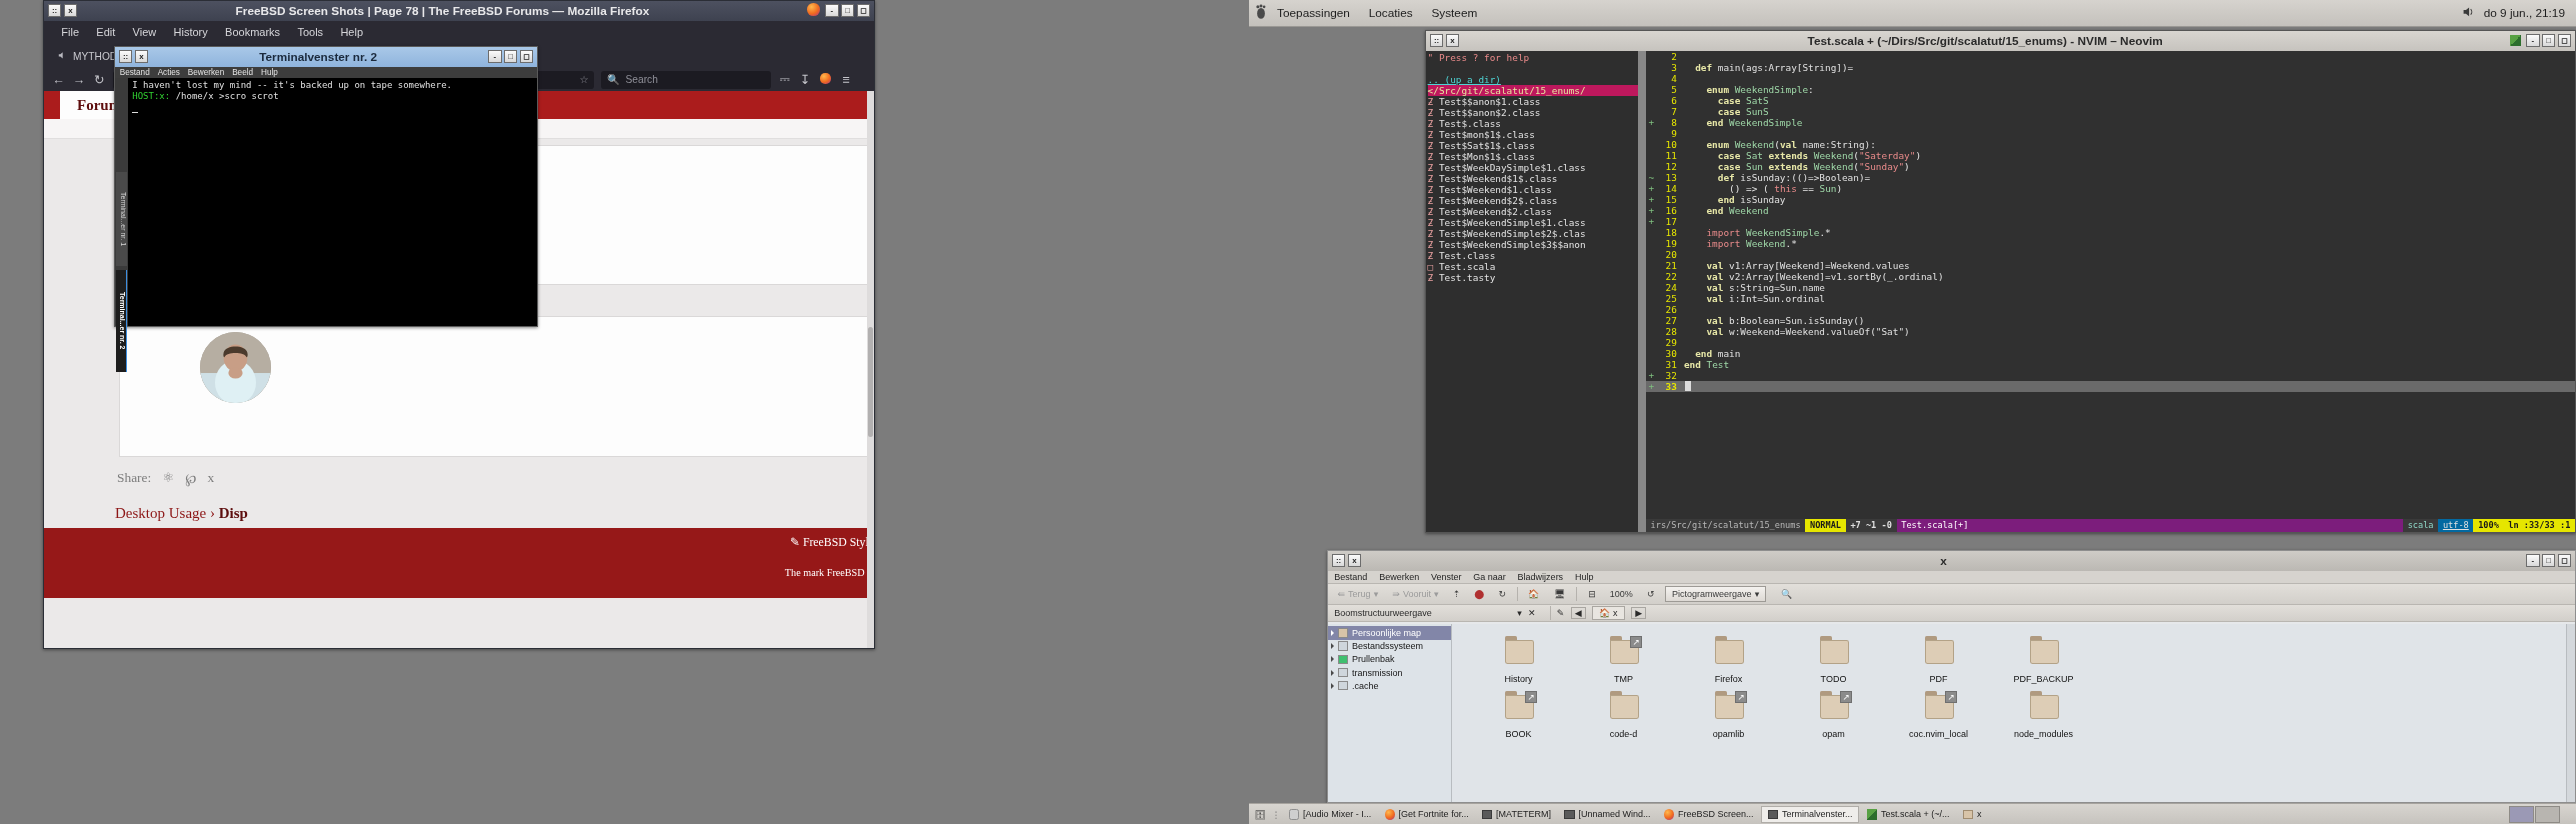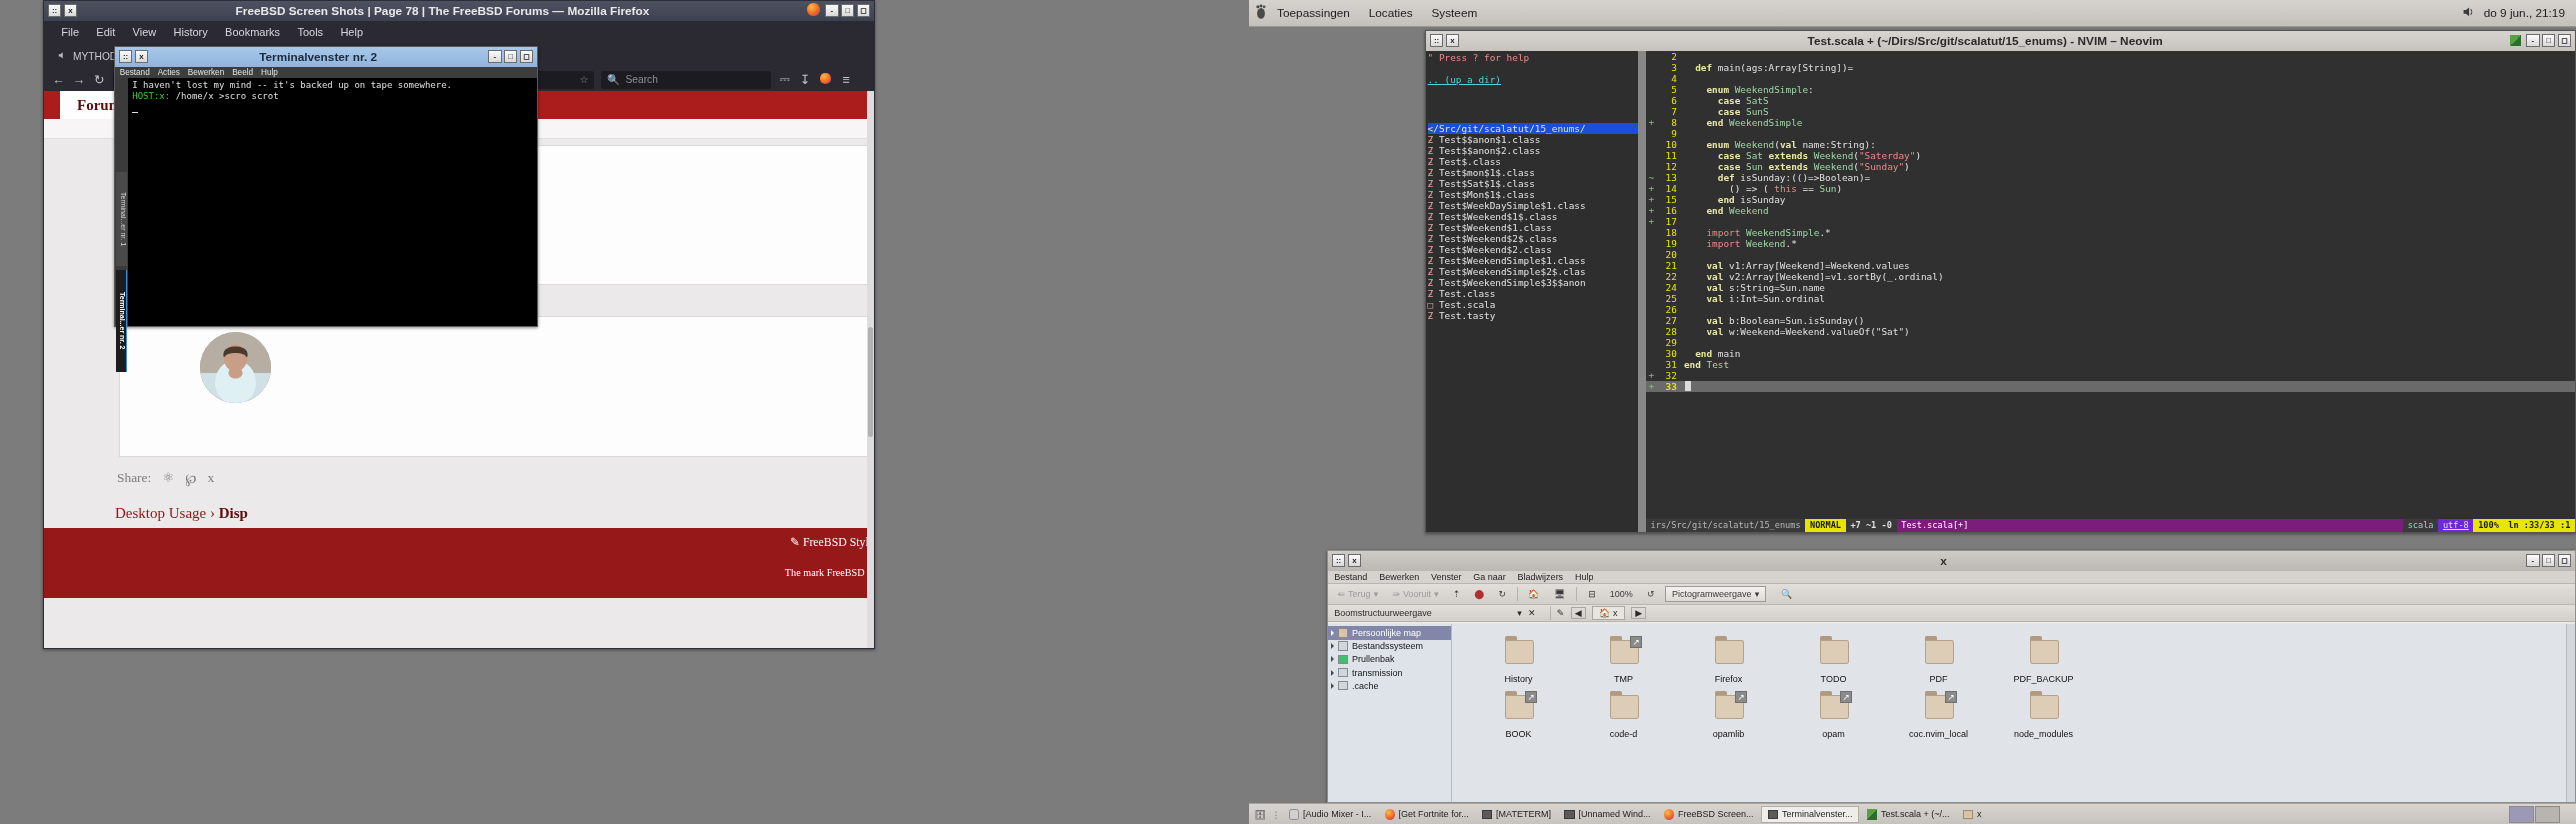--- a/index.html
+++ b/index.html
@@ -113,21 +113,21 @@
   #term-cursor { display:inline-block; width:5.5px; height:1.6px; background:#ddd; vertical-align:bottom; }
 
   
   #nvim { left:1425px; top:30px; width:1151px; height:503px; background:#303030; border:0.8px solid #555;}
   #nvim-body { position:absolute; left:0; right:0; top:19.6px; bottom:0; display:flex;
      font-family:"DejaVu Sans Mono", monospace; font-size:9.4px; }
   #nv-tree { width:212px; background:#2e2e2e; color:#c9c9c9; padding:1.6px 0 0 1.6px;
      line-height:11px; overflow:hidden; white-space:nowrap; }
   #nv-tree .hlp { color:#e98a8a; }
   #nv-tree .up { color:#4fd4d4;text-decoration:underline; }
-  #nv-tree .cwd { color:#e6e6a0; background:#1d4ed8; display:block;margin-top:38px; }
+  #nv-tree .cwd { color:#e6e6a0; background:#be185d; display:block; }
   #nv-tree .f { color:#e3e3e3; }
   #nv-tree .f i { color:#e8a0a0; font-style:normal; }
   #nv-tree .f.scala i { color:#e8a0a0; }
   #nv-gut { width:7.9px; background:#888; color:#4a6; font-size:8.6px; text-align:center; }
   #nv-edit { flex:1; background:#303030; position:relative; overflow:hidden; line-height:11px; }
   .cl { display:flex; white-space:pre; }
   .cl .ln { width:27px; text-align:right; color:#e6e600; padding-right:7px; flex:0 0 27px; }
   .cl .sg { width:11px; color:#7fbf7f; flex:0 0 11px; text-align:center;}
   .kw { color:#e8e8a8; font-weight:bold; }
   .kw2 { color:#e88a8a; }
@@ -454,21 +454,21 @@
           <div class="cl"><span class="sg"></span><span class="ln">31</span><span class="id"><span class="kw">end</span> <span class="ty">Test</span></span></div>
           <div class="cl"><span class="sg">+</span><span class="ln">32</span><span class="id"></span></div>
           <div class="cl" style="background: rgb(106, 106, 106);"><span class="sg">+</span><span class="ln" style="font-weight:bold">33</span><span class="id"></span><span style="display:inline-block;width:5.5px;height:10.2px;background:#ddd;margin-left:1.6px;"></span></div>
         </div>
       <div id="nv-status">
         <div class="sb" style="background:#3a3a3a;color:#b8b8b8;min-width:146px;">irs/Src/git/scalatut/15_enums</div>
         <div class="sb" style="background:#e6e600;color:#1a1a1a;font-weight:bold;">NORMAL</div>
         <div class="sb" style="background:#3a3a3a;color:#e0e0e0;font-weight:bold;">+7 ~1 -0</div>
         <div class="sb" style="background:#7c1d7c;color:#fff;flex:1;">Test.scala[+]</div>
         <div class="sb" style="background:#3a3a3a;color:#8fd8c8;">scala</div>
-        <div class="sb" style="background:#6d28d9;color:#e0e0e0;text-decoration:underline;">utf-8</div>
+        <div class="sb" style="background:#0369a1;color:#e0e0e0;text-decoration:underline;">utf-8</div>
         <div class="sb" style="background:#e6e600;color:#1a1a1a;font-weight:bold;">100%</div>
         <div class="sb" style="background:#e6e600;color:#1a1a1a;font-weight:bold;">ln :33/33  :1</div>
       </div>
     </div>
   </div>
 </div>
 
 <div class="win" id="caja">
   <div class="titlebar tb-grey2">
     <div class="tbright">

